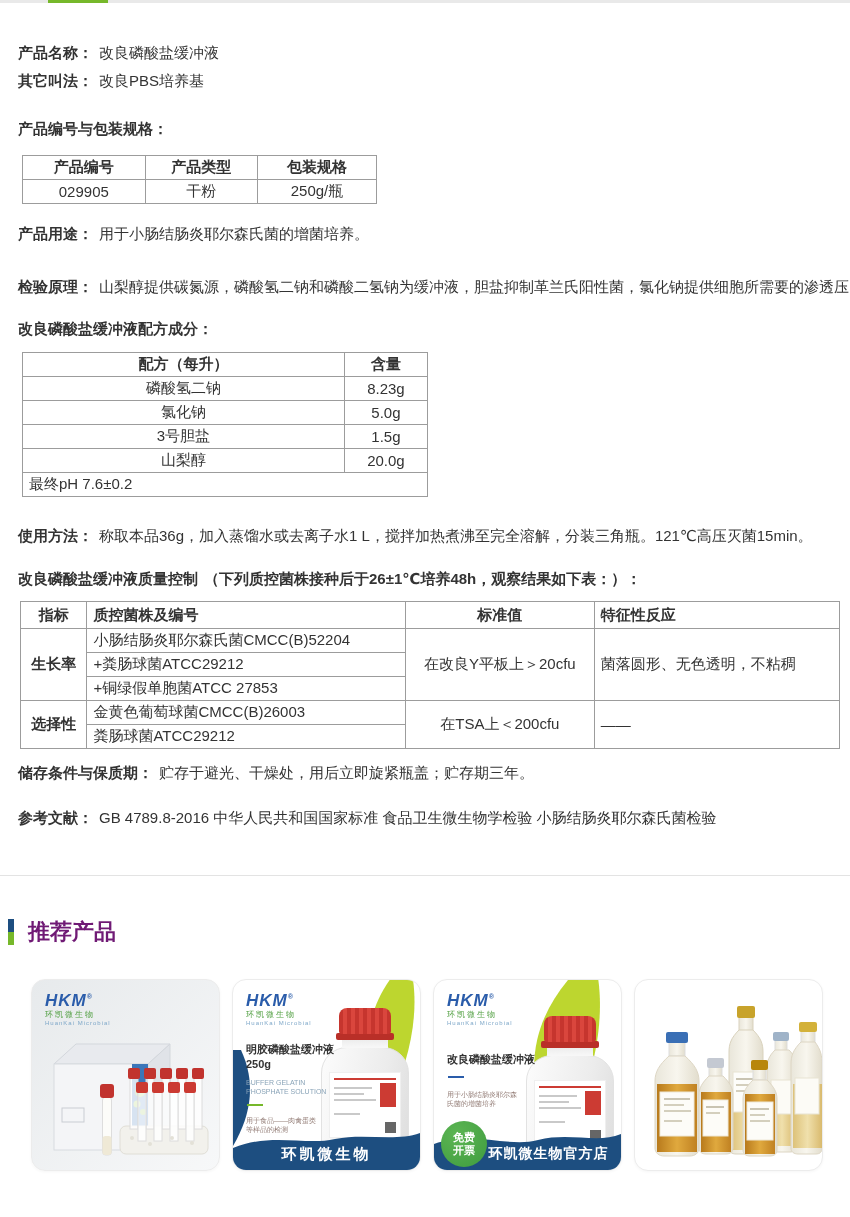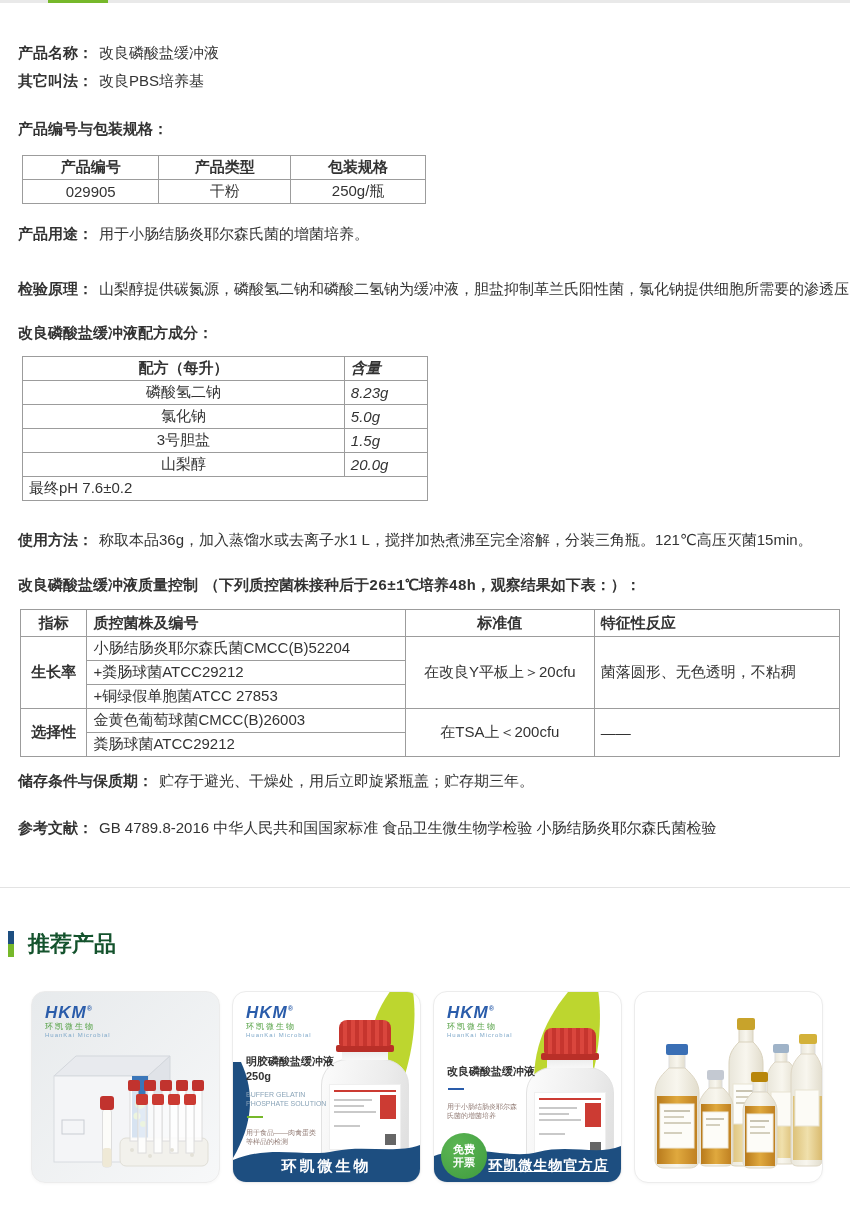--- a/index.html
+++ b/index.html
@@ -7,48 +7,48 @@
   
   .topbar{position:relative;height:3px;background:var(--topbar-gray);}
   .tab-indicator{position:absolute;left:48px;top:0;width:60px;height:3px;background:var(--accent-green);}
   
   .content{padding:40px 18px 0 18px;}
   .frow{margin:0 0 8px 0;font-size:15px;line-height:20px;}
   .frow b{margin-right:6px;}
   .sec-title{margin:28px 0 16px 0;font-size:15px;font-weight:bold;line-height:20px;}
   .sec-title2{margin:22px 0 0 0;font-size:15px;font-weight:bold;line-height:20px;}
   .para{margin:0;font-size:15px;line-height:20px;}
-  .para b{margin-right:6px;font-family:Liberation Mono, monospace;}
+  .para b{margin-right:6px;}
   .nowrap{white-space:nowrap;}
   .mt20{margin-top:20px;} .mt33{margin-top:33px;} .mt29{margin-top:29px;}
   .mt23{margin-top:23px;} .mt14{margin-top:14px;} .mt25{margin-top:25px;}
   table{border-collapse:collapse;}
   td,th{border:1px solid var(--border-gray);font-size:15px;padding:1px 6px;height:21px;}
   th{font-weight:bold;text-align:center;}
-  .spec-table{margin:14px 0 0 4px;width:404px;}
+  .spec-table{margin:14px 0 0 4px;width:355px;}
   .spec-table td{text-align:center;}
   .spec-table th{width:134px;}
   .formula-table{margin:13px 0 0 4px;width:406px;}
   .formula-table .c1{width:333px;text-align:center;}
-  .formula-table .c2{width:73px;text-align:left;font-style:italic;}
+  .formula-table .c2{width:73px;text-align:center;}
   .qc-table{margin:12px 0 0 2px;width:820px;}
   .qc-table th{height:24px;}
   .qc-table .ind{width:57px;text-align:center;font-weight:bold;}
   .qc-table .strain{width:324px;text-align:left;}
   .qc-table .std{width:188px;text-align:center;}
   .qc-table .react{width:251px;text-align:left;}
   
   .divider{margin-top:47px;border-top:1px solid var(--divider);}
   
   .rec{padding:41px 0 10px 0;background:#fff;}
   .rec-head{display:flex;align-items:center;margin-left:8px;}
   .rec-bar{width:6px;height:26px;display:flex;flex-direction:column;margin-right:14px;}
   .rec-bar .bar-blue{flex:1;background:var(--navy);}
   .rec-bar .bar-green{flex:1;background:var(--accent-green);}
-  .rec-title{font-size:22px;font-weight:bold;margin:0;color:#14532d;}
+  .rec-title{font-size:22px;font-weight:bold;margin:0;color:#701a75;}
   .cards{display:flex;gap:14px;padding:0 31px;margin-top:32px;}
   .card-col{width:187px;}
   .card{position:relative;width:187px;height:190px;border:1px solid #ececec;border-radius:14px;overflow:hidden;background:#fff;box-shadow:0 1px 3px rgba(0,0,0,0.04);}
   
   .mini-logo{position:absolute;top:12px;left:13px;line-height:1;z-index:5;}
   .hkm{font-style:italic;font-weight:bold;font-size:17px;color:var(--logo-blue);letter-spacing:1px;}
   .hkm sup{font-size:7px;}
   .hkm-cn{font-size:8px;color:#4f9e3f;letter-spacing:2px;margin-top:2px;}
   .hkm-en{font-size:6px;color:#7fa8c9;letter-spacing:1px;margin-top:1px;}
   
@@ -65,21 +65,21 @@
   .b-neck{position:absolute;top:32px;left:50%;transform:translateX(-50%);width:46px;height:8px;background:linear-gradient(#ededed,#f8f8f8);}
   .b-body{position:absolute;top:39px;left:0;width:86px;height:106px;background:linear-gradient(100deg,#fcfcfc,#ececec 65%,#dedede);border-radius:26px 26px 14px 14px;border:1px solid #e2e2e2;}
   .b-label{position:absolute;top:24px;left:7px;right:7px;height:64px;background:#fff;border:1px solid #efefef;}
   .red-strip{position:absolute;top:5px;left:4px;right:4px;height:2px;background:var(--red);}
   .hkm-chip{position:absolute;top:10px;right:4px;width:16px;height:24px;background:var(--red);}
   .ll{position:absolute;left:4px;height:2px;background:#c9c9c9;}
   .qr{position:absolute;bottom:4px;right:4px;width:11px;height:11px;background:#666;}
   .banner{position:absolute;left:0;right:0;bottom:0;height:46px;z-index:6;}
   .banner svg{position:absolute;left:0;top:0;}
   .btext{position:absolute;left:0;right:0;bottom:6px;text-align:center;color:#fff;font-weight:bold;font-size:15px;letter-spacing:3px;}
-  .btext3{left:44px;right:2px;font-size:14px;letter-spacing:1px;bottom:7px;text-decoration:underline;}
+  .btext3{left:44px;right:2px;font-size:14px;letter-spacing:1px;bottom:7px;}
   .badge{position:absolute;left:7px;bottom:3px;width:46px;height:46px;border-radius:50%;background:radial-gradient(circle at 35% 30%,#5cb553,#3f9c3f);z-index:7;text-align:center;color:#fff;font-weight:bold;font-size:11px;line-height:13px;padding-top:10px;box-sizing:border-box;}
   .swoosh{position:absolute;z-index:2;}
   .photo-card{background:linear-gradient(135deg,#e7eaec,#f7f8f9);}
 </style>
 </head>
 <body>
 
 <div class="page">
 
   <div class="topbar">

